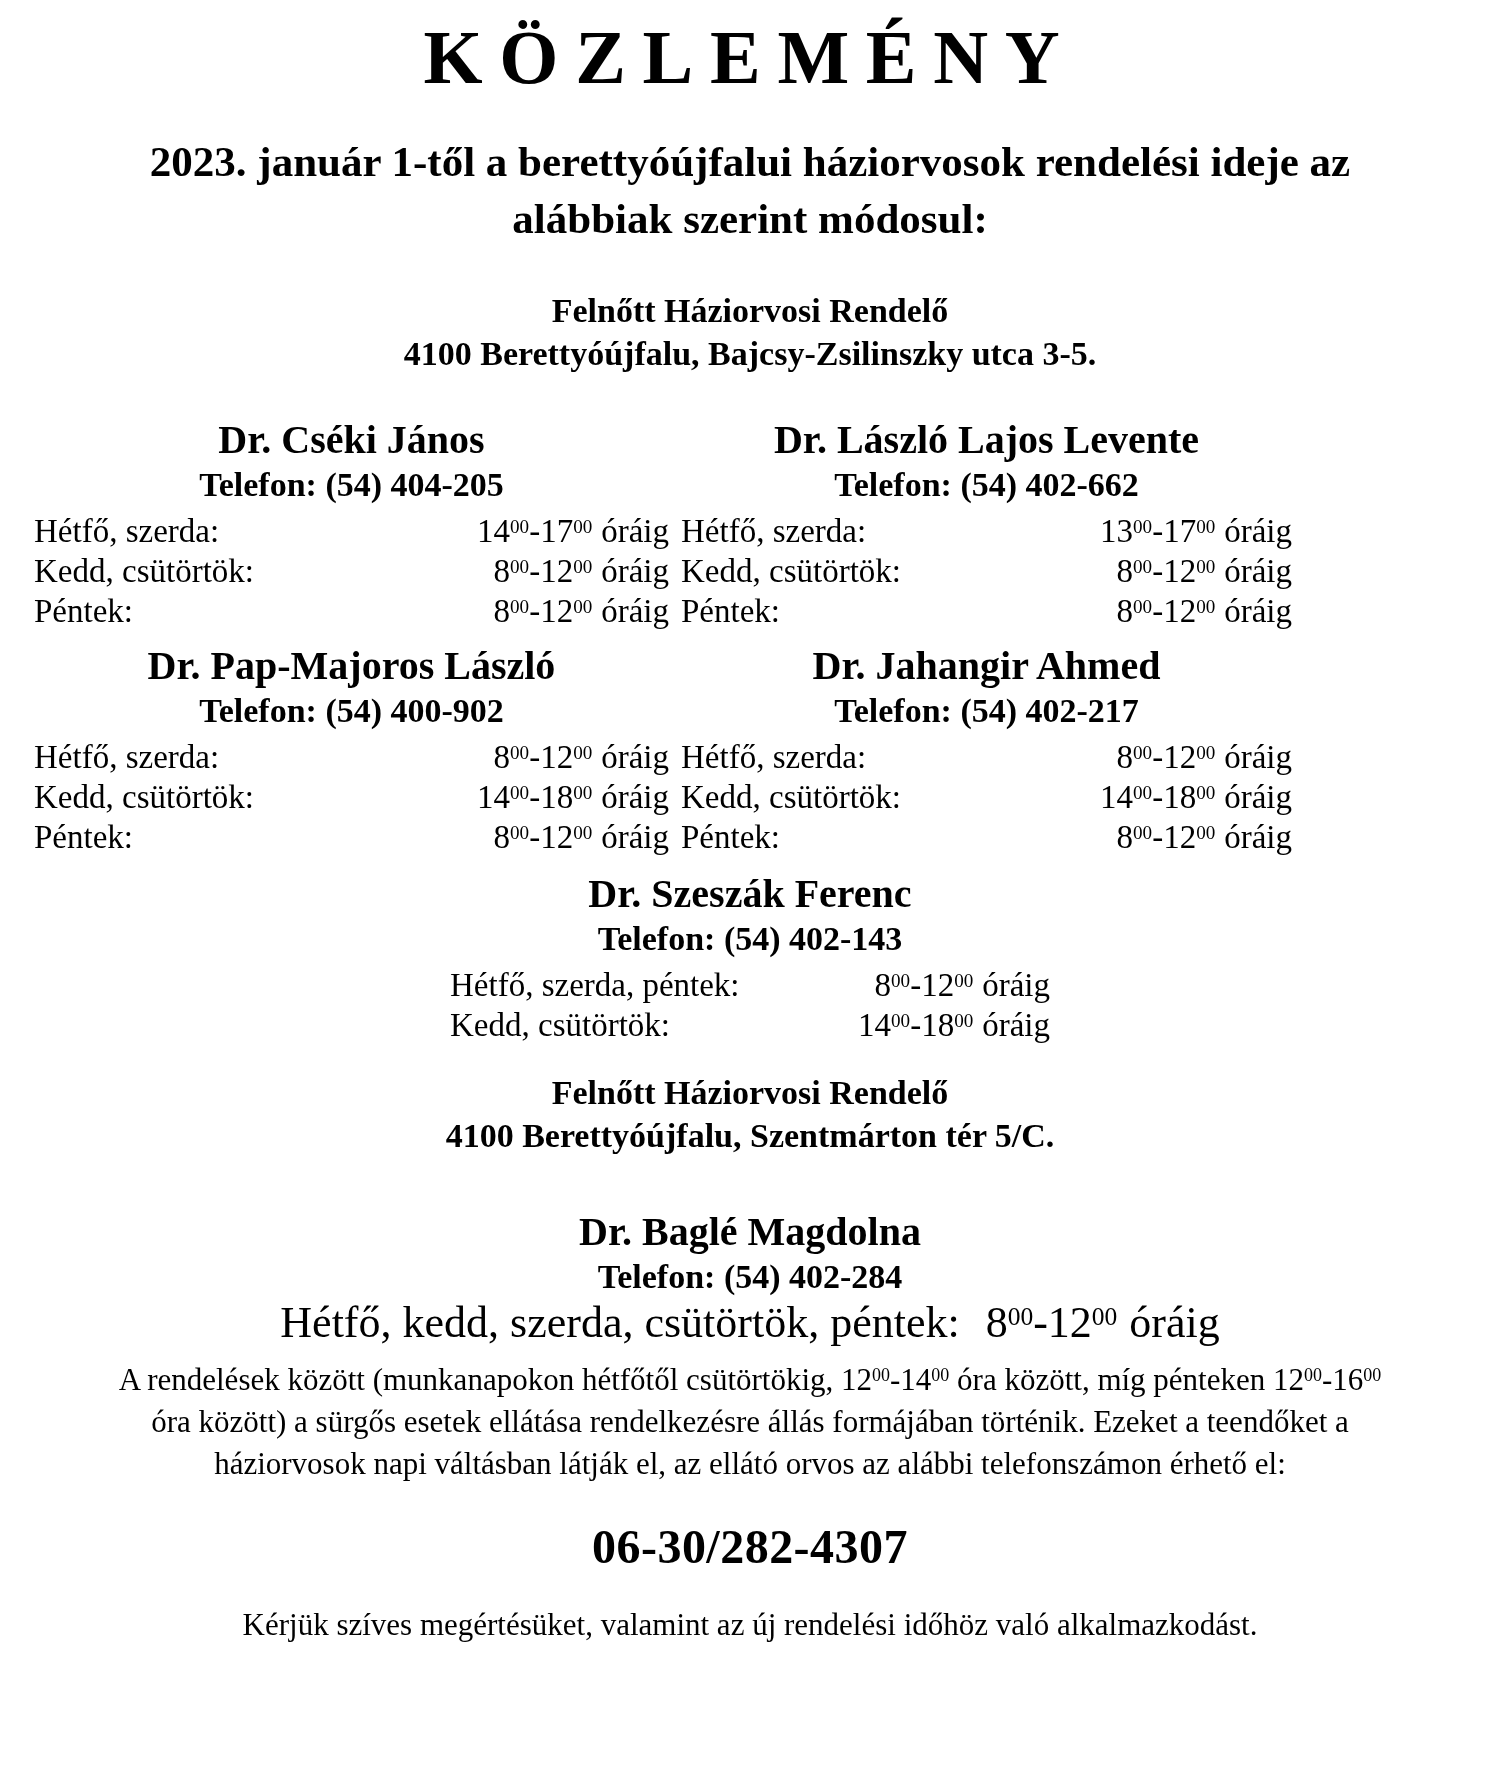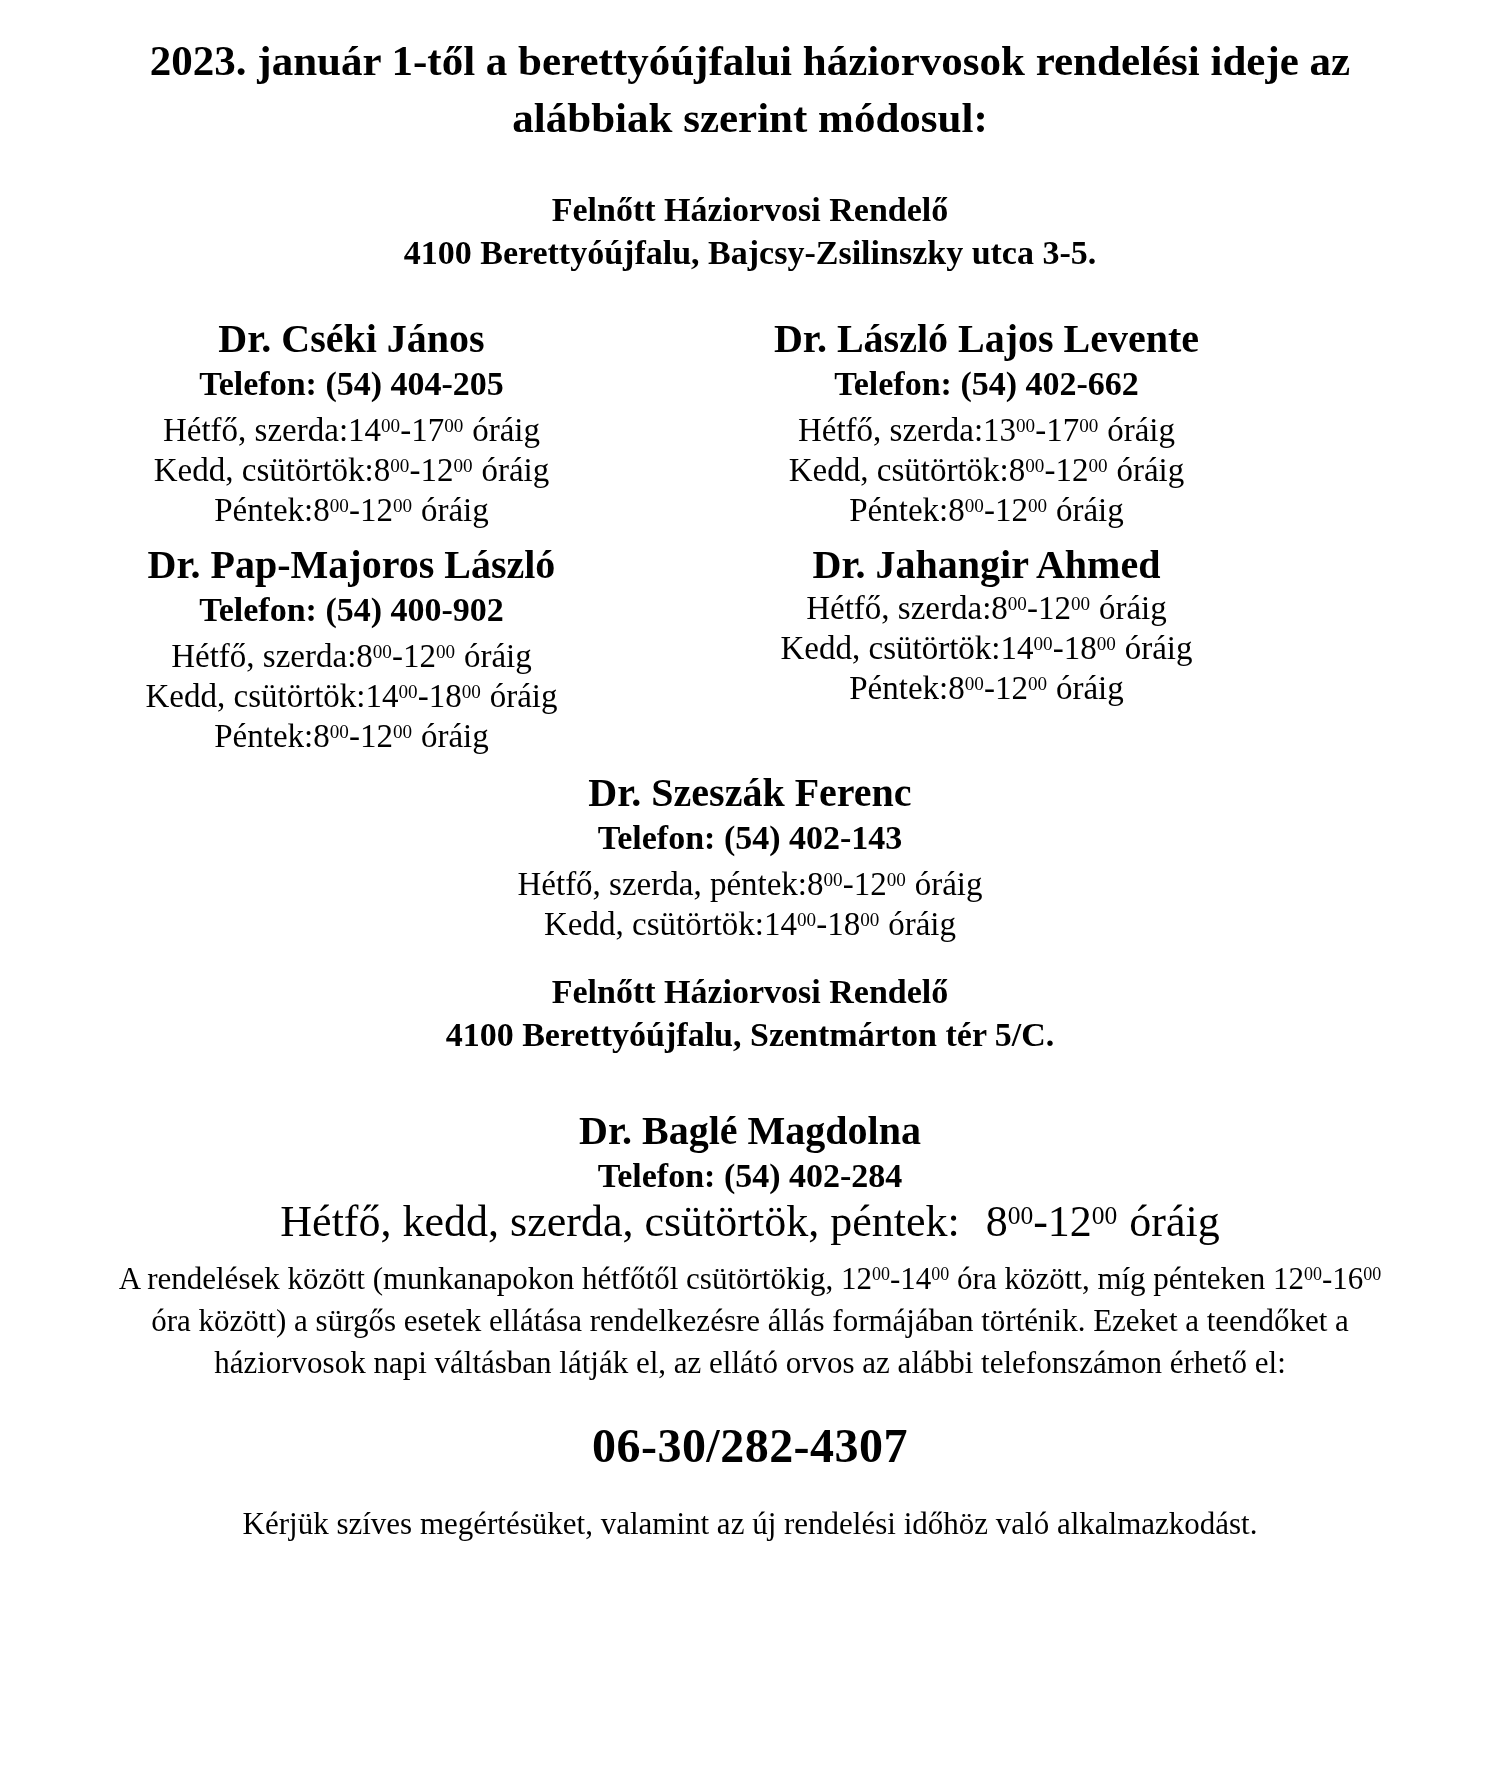--- a/index.html
+++ b/index.html
@@ -12,39 +12,40 @@
   .subtitle .line{display:block;}
   .clinic{margin-top:42px;font-size:34px;font-weight:bold;line-height:43px;}
   .grid{
     margin-top:42px;margin-left:34px;width:1353px;
     display:grid;grid-template-columns:635px 611px;column-gap:107px;row-gap:40px;
     text-align:left;
     gap:12px;
   }
   .d-name{font-size:40px;font-weight:bold;text-align:center;line-height:46px;}
   .d-phone{font-size:34px;font-weight:bold;text-align:center;line-height:40px;margin-top:2px;margin-bottom:6px;}
-  .s-row{display:flex;justify-content:center;font-size:33px;line-height:40px;}
+  .s-row{display:flex;justify-content:space-between;font-size:33px;line-height:40px;}
   .s-time{white-space:nowrap;}
   .ss{font-size:0.58em;vertical-align:0.48em;line-height:0;}
   .sfx{margin-left:0.27em;}
   .mid{margin-top:14px;}
   .mid-rows{width:600px;margin:0 auto;text-align:left;}
   .clinic2{margin-top:26px;}
   .bagle{margin-top:52px;}
   .s-row-center{display:flex;justify-content:center;column-gap:26px;font-size:44px;line-height:40px;margin-top:2px;}
   .notice{margin-top:16px;font-size:31px;line-height:42px;white-space:nowrap;}
   .notice .nline{display:block;}
   .phone-big{margin-top:34px;font-size:48px;font-weight:bold;line-height:56px;letter-spacing:0.01em;}
   .closing{margin-top:30px;font-size:31px;line-height:40px;}
 </style>
 </head>
 <body>
 
 <div class="page">
 
+  <div class="title">KÖZLEMÉNY</div>
 
   <div class="subtitle">
     <span class="line">2023. január 1-től a berettyóújfalui háziorvosok rendelési ideje az</span>
     <span class="line">alábbiak szerint módosul:</span>
   </div>
 
   <div class="clinic">
     <div>Felnőtt Háziorvosi Rendelő</div>
     <div>4100 Berettyóújfalu, Bajcsy-Zsilinszky utca 3-5.</div>
   </div>
@@ -97,20 +98,21 @@
         <span class="s-time"><span>14</span><sup class="ss">00</sup><span>-</span><span>18</span><sup class="ss">00</sup><span class="sfx">óráig</span></span>
       </div>
       <div class="s-row">
         <span class="s-label">Péntek:</span>
         <span class="s-time"><span>8</span><sup class="ss">00</sup><span>-</span><span>12</span><sup class="ss">00</sup><span class="sfx">óráig</span></span>
       </div>
     </div>
 
     <div class="doc">
       <div class="d-name">Dr. Jahangir Ahmed</div>
+      <div class="d-phone">Telefon: (54) 402-217</div>
       <div class="s-row">
         <span class="s-label">Hétfő, szerda:</span>
         <span class="s-time"><span>8</span><sup class="ss">00</sup><span>-</span><span>12</span><sup class="ss">00</sup><span class="sfx">óráig</span></span>
       </div>
       <div class="s-row">
         <span class="s-label">Kedd, csütörtök:</span>
         <span class="s-time"><span>14</span><sup class="ss">00</sup><span>-</span><span>18</span><sup class="ss">00</sup><span class="sfx">óráig</span></span>
       </div>
       <div class="s-row">
         <span class="s-label">Péntek:</span>

